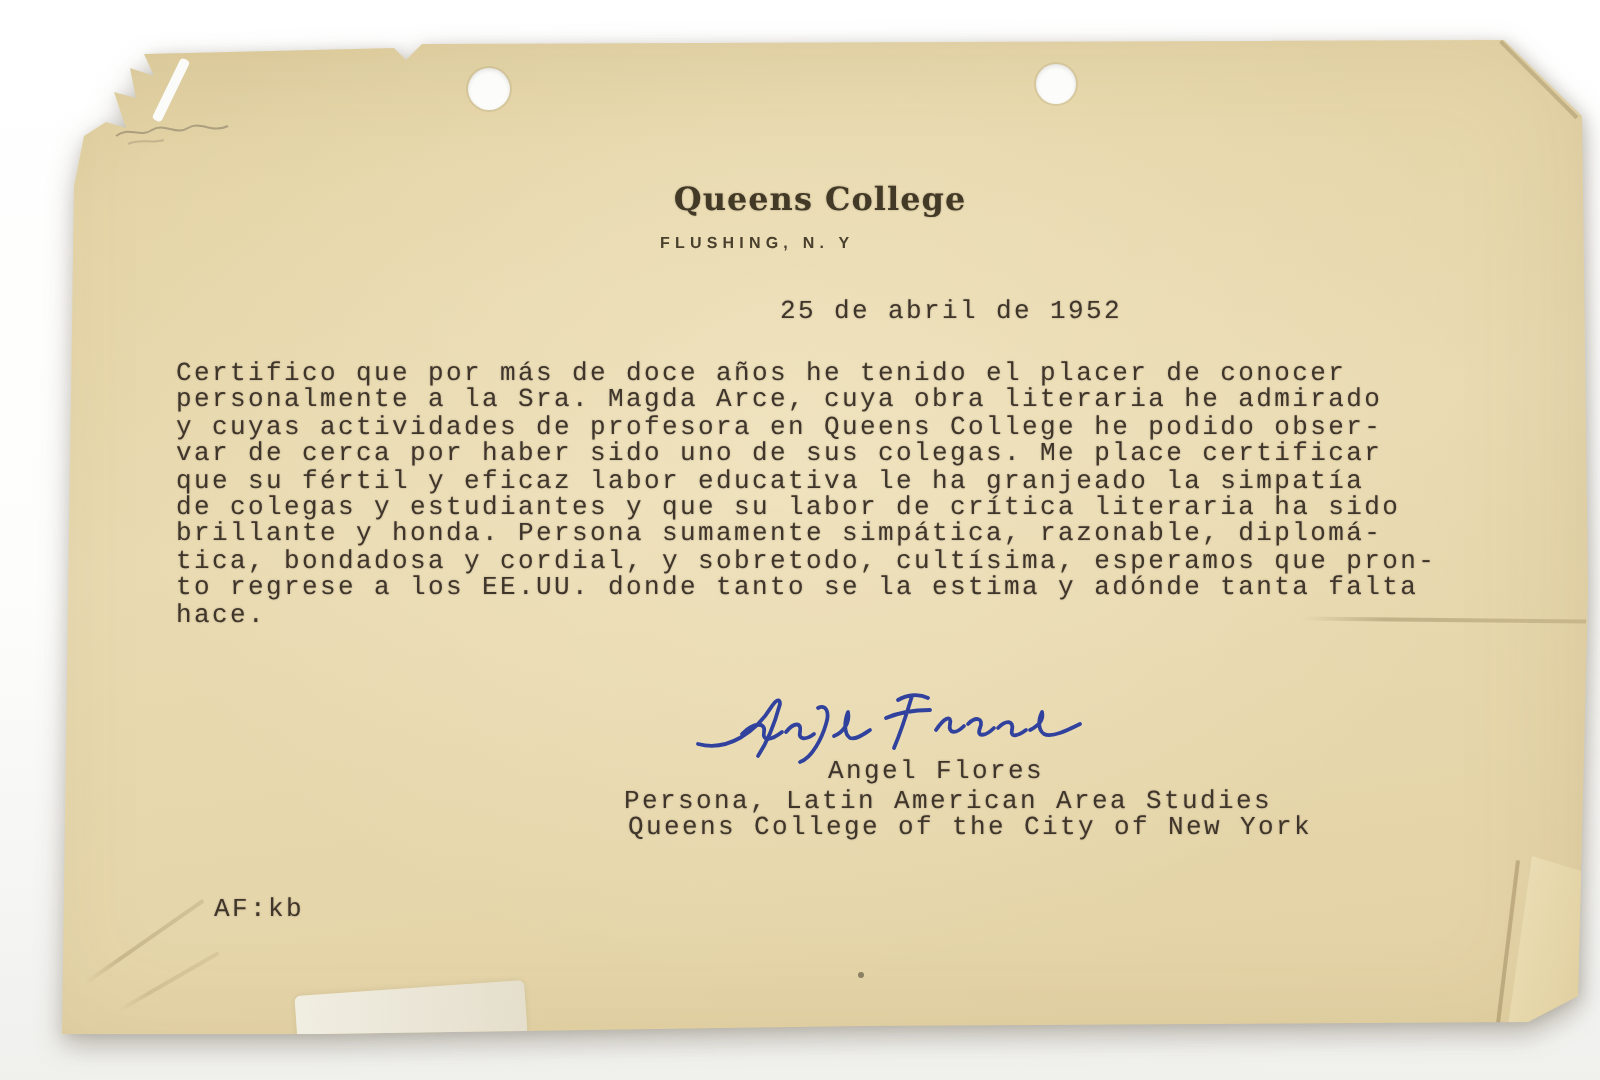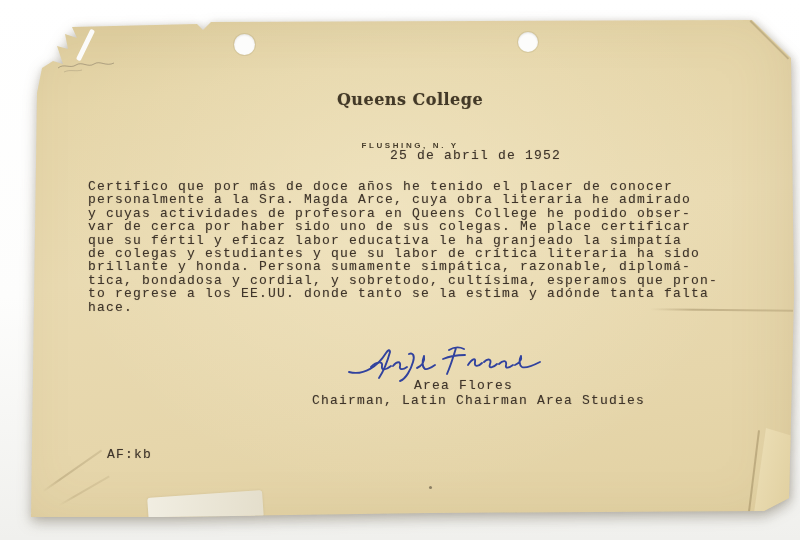--- a/index.html
+++ b/index.html
@@ -20,23 +20,23 @@
   .hole{position:absolute;border-radius:50%;background:#fcfcfb;box-shadow:0 0 0 1px rgba(90,75,40,.10), inset 0 1px 2px rgba(0,0,0,.10);}
   .hole.left{left:234px;top:34px;width:21px;height:21px;}
   .hole.right{left:518px;top:32px;width:20px;height:20px;}
   .type{position:absolute;color:#3f352a;font-weight:400;font-size:13px;letter-spacing:1.2px;line-height:13.4px;text-shadow:0 0 1px rgba(63,53,42,.35);}
   .lh-name{
     position:absolute;left:330px;top:90px;width:160px;text-align:center;
     font-family:"DejaVu Serif","Liberation Serif",serif;font-weight:700;font-size:16px;
     color:#433927;letter-spacing:0.5px;text-shadow:0 0 1px rgba(67,57,39,.4);
   }
   .lh-loc{
-    position:absolute;left:330px;top:117px;width:160px;text-align:center;
+    position:absolute;left:330px;top:117px;width:160px;
     font-family:"Liberation Sans","DejaVu Sans",sans-serif;font-weight:700;font-size:8px;
-    letter-spacing:2.6px;color:#4a402e;margin-top:24px;
+    letter-spacing:2.6px;color:#4a402e;
   }
   .date{left:390px;top:149px;}
   .body-block{left:88px;top:180px;width:665px;white-space:pre-line;}
   .sig-svg{position:absolute;left:346px;top:344px;}
   .typed-name{left:414px;top:379px;}
   .sig-title{left:312px;top:394px;}
   .sig-inst{left:314px;top:407px;}
   .initials{left:107px;top:448px;}
   .scribble{position:absolute;left:54px;top:56px;}
   .tear-slash{position:absolute;left:83px;top:28px;width:5px;height:34px;background:#fbfbfa;transform:rotate(26deg);border-radius:2px;}
@@ -90,22 +90,23 @@
           <path d="M63 10 C67 8 69 12 67 18 C65 25 60 35 54 37"></path>
           <path d="M71 24 C76 22 79 17 78 12 C76 17 76 23 79 25 C82 26 86 23 89 21"></path>
           <path d="M103 6 C108 3 114 3 118 5 M110 4 C107 14 104 23 101 30 M97 15 C104 12 112 11 119 11"></path>
           <path d="M122 21 C126 15 130 13 129 18 C128 23 132 23 136 19"></path>
           <path d="M138 18 C142 14 146 15 144 20 C142 25 147 24 151 20"></path>
           <path d="M153 20 C157 16 161 16 160 21 C159 25 163 24 167 21"></path>
           <path d="M169 21 C173 19 176 16 175 12 C173 16 173 21 176 23 C180 25 188 21 194 18"></path>
         </g>
       </svg>
 
-      <div class="type typed-name">Area Flores</div>
-      <div class="type sig-title">Chairman, Latin Chairman Area Studies</div>
+      <div class="type typed-name">Angel Flores</div>
+      <div class="type sig-title">Persona, Latin American Area Studies</div>
+      <div class="type sig-inst">Queens College of the City of New York</div>
 
       <div class="type initials">AF:kb</div>
 
       <div class="cut-edge"></div>
       <div class="crease right"></div>
       <div class="crease bl1"></div>
       <div class="crease bl2"></div>
       <div class="fold"></div>
       <div class="fold-crease"></div>
       <div class="tape"></div>

